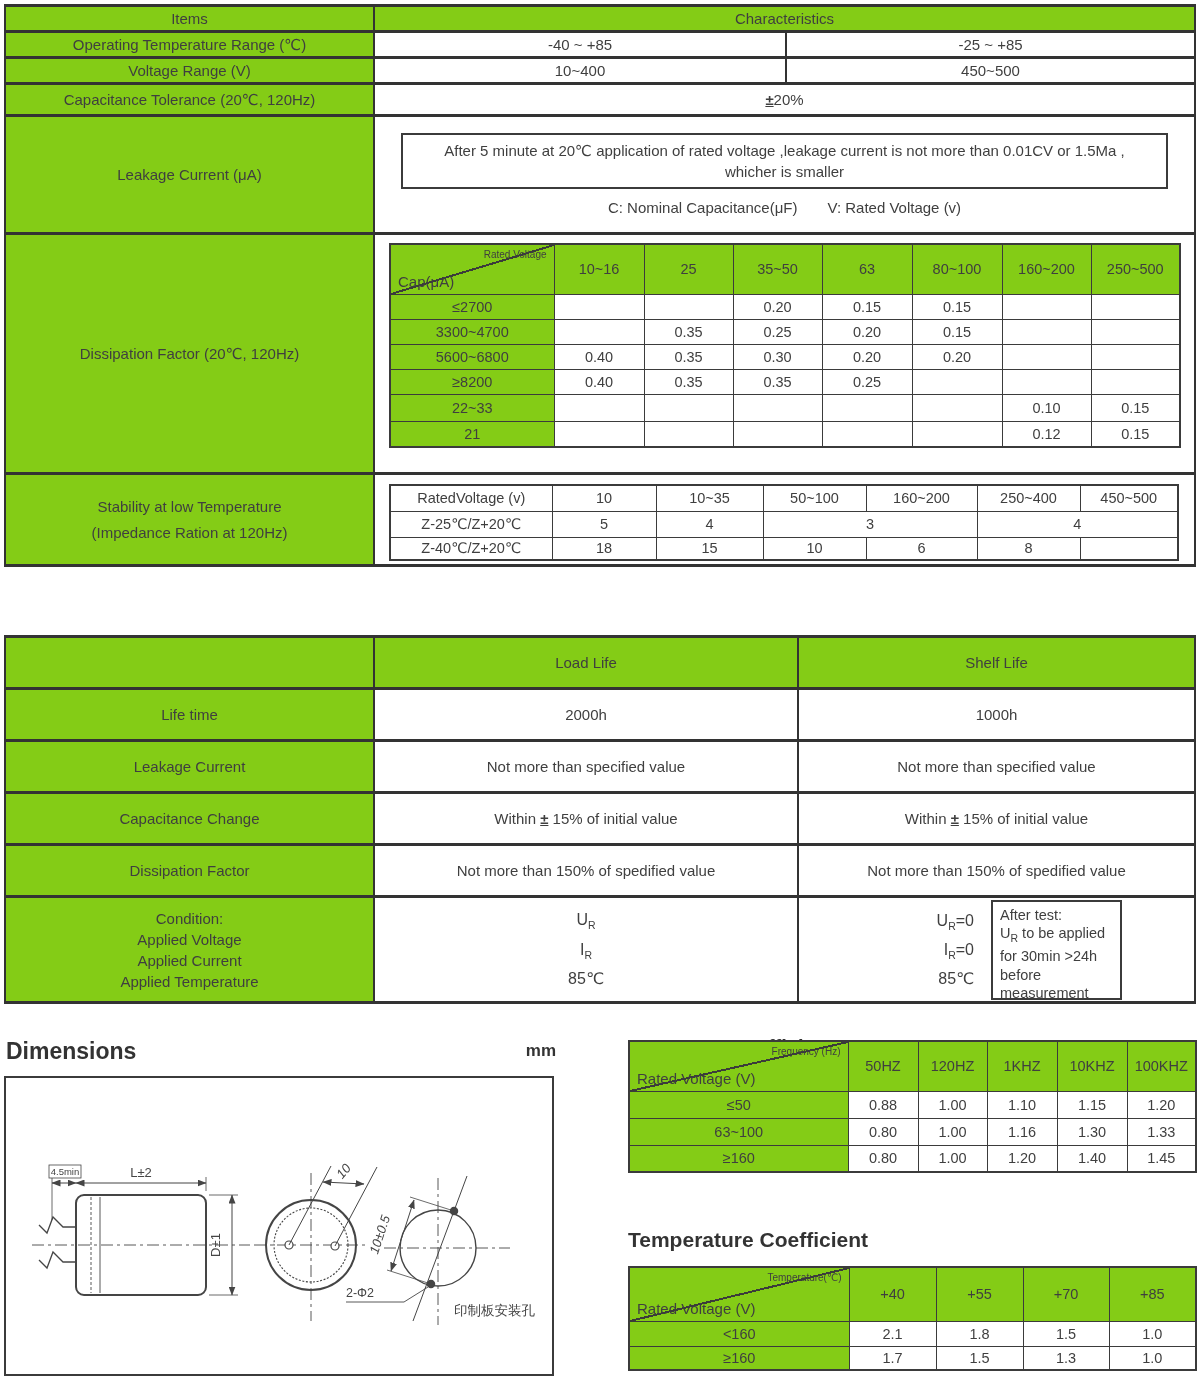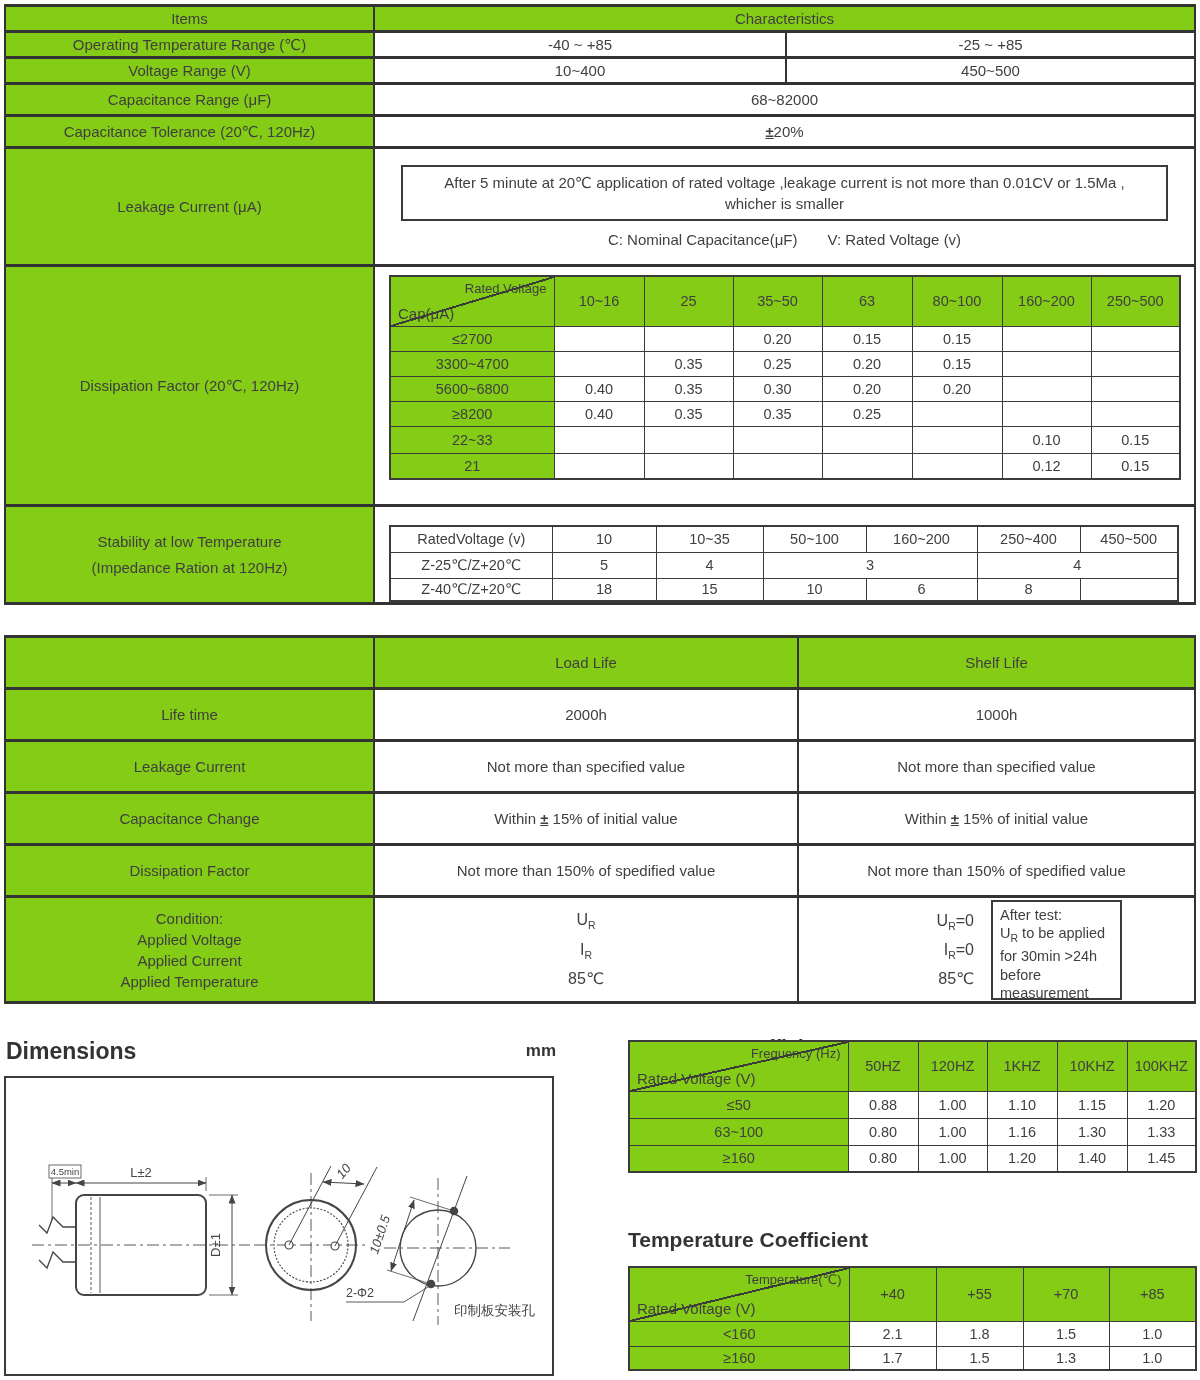--- a/index.html
+++ b/index.html
@@ -7,21 +7,21 @@
   font-family:"Liberation Sans","DejaVu Sans",sans-serif;color:#3f3f3f}
 table{border-collapse:collapse;table-layout:fixed;position:absolute;background:#fff}
 td{text-align:center;vertical-align:middle;font-size:15px;overflow:hidden;padding:0 4px}
 .t1 td,.t2 td{border:2px solid #333;border-top-width:3px;border-bottom-width:3px}
 .it{border:2px solid #3b3b3b}
 .it td{border:1.6px solid #3b3b3b;font-size:14.5px}
 .g{background:#84cc16}
 .pm{font-weight:bold;text-decoration:underline}
 .corner{position:relative;padding:0}
 .diag{background-image:linear-gradient(to bottom right,transparent calc(50% - 1px),#3b3b3b calc(50% - 1px),#3b3b3b calc(50% + 1px),transparent calc(50% + 1px))}
-.ct{position:absolute;top:4px;right:7px;font-size:13px}
+.ct{position:absolute;top:4px;right:7px;font-size:10px}
 .cb{position:absolute;bottom:4px;left:7px;font-size:15px}
 .vtop{vertical-align:top}
 .note-box{border:2px solid #3b3b3b;margin:16px 22px 0;padding:5px 8px;font-size:15px;line-height:21px;text-align:center}
 .legend{margin-top:10px;font-size:15px;text-align:center}
 .legend .gap{display:inline-block;width:30px}
 .two-line div{line-height:26px}
 .cond-label div{line-height:21px;font-size:15px}
 .cond-lines div{line-height:24px;font-size:16px}
 sub{font-size:10.5px}
 .shelf-cell{position:relative}
@@ -55,24 +55,20 @@
 </tr>
 <tr style="height:26px">
   <td class="g">Operating Temperature Range (℃)</td>
   <td>-40 ~ +85</td>
   <td>-25 ~ +85</td>
 </tr>
 <tr style="height:26px">
   <td class="g">Voltage Range (V)</td>
   <td>10~400</td>
   <td>450~500</td>
-</tr>
-<tr style="height:32px">
-  <td class="g">Capacitance Range (μF)</td>
-  <td colspan="2">68~82000</td>
 </tr>
 <tr style="height:32px">
   <td class="g">Capacitance Tolerance (20℃, 120Hz)</td>
   <td colspan="2"><span class="pm">±</span><span>20%</span></td>
 </tr>
 <tr style="height:118px">
   <td class="g">Leakage Current (μA)</td>
   <td colspan="2" class="vtop">
     <div class="note-box">
       <div>After 5 minute at 20℃ application of rated voltage ,leakage current is not more than 0.01CV or 1.5Ma ,</div>
@@ -174,21 +170,21 @@
     </tbody>
           </table>
   </td>
 </tr>
 <tr style="height:92px">
   <td class="g two-line">
     <div>Stability at low Temperature</div>
     <div>(Impedance Ration at 120Hz)</div>
   </td>
   <td colspan="2" class="vtop" style="padding:0">
-    <table class="it" style="position:relative;margin:18px 0 0 14px;width:788px">
+    <table class="it" style="position:relative;margin:9px 0 0 14px;width:788px">
     <colgroup>
               <col style="width:162px">
               <col style="width:104px">
               <col style="width:107px">
               <col style="width:103px">
               <col style="width:111px">
               <col style="width:103px">
               <col style="width:98px">
             </colgroup>
     <tbody>

